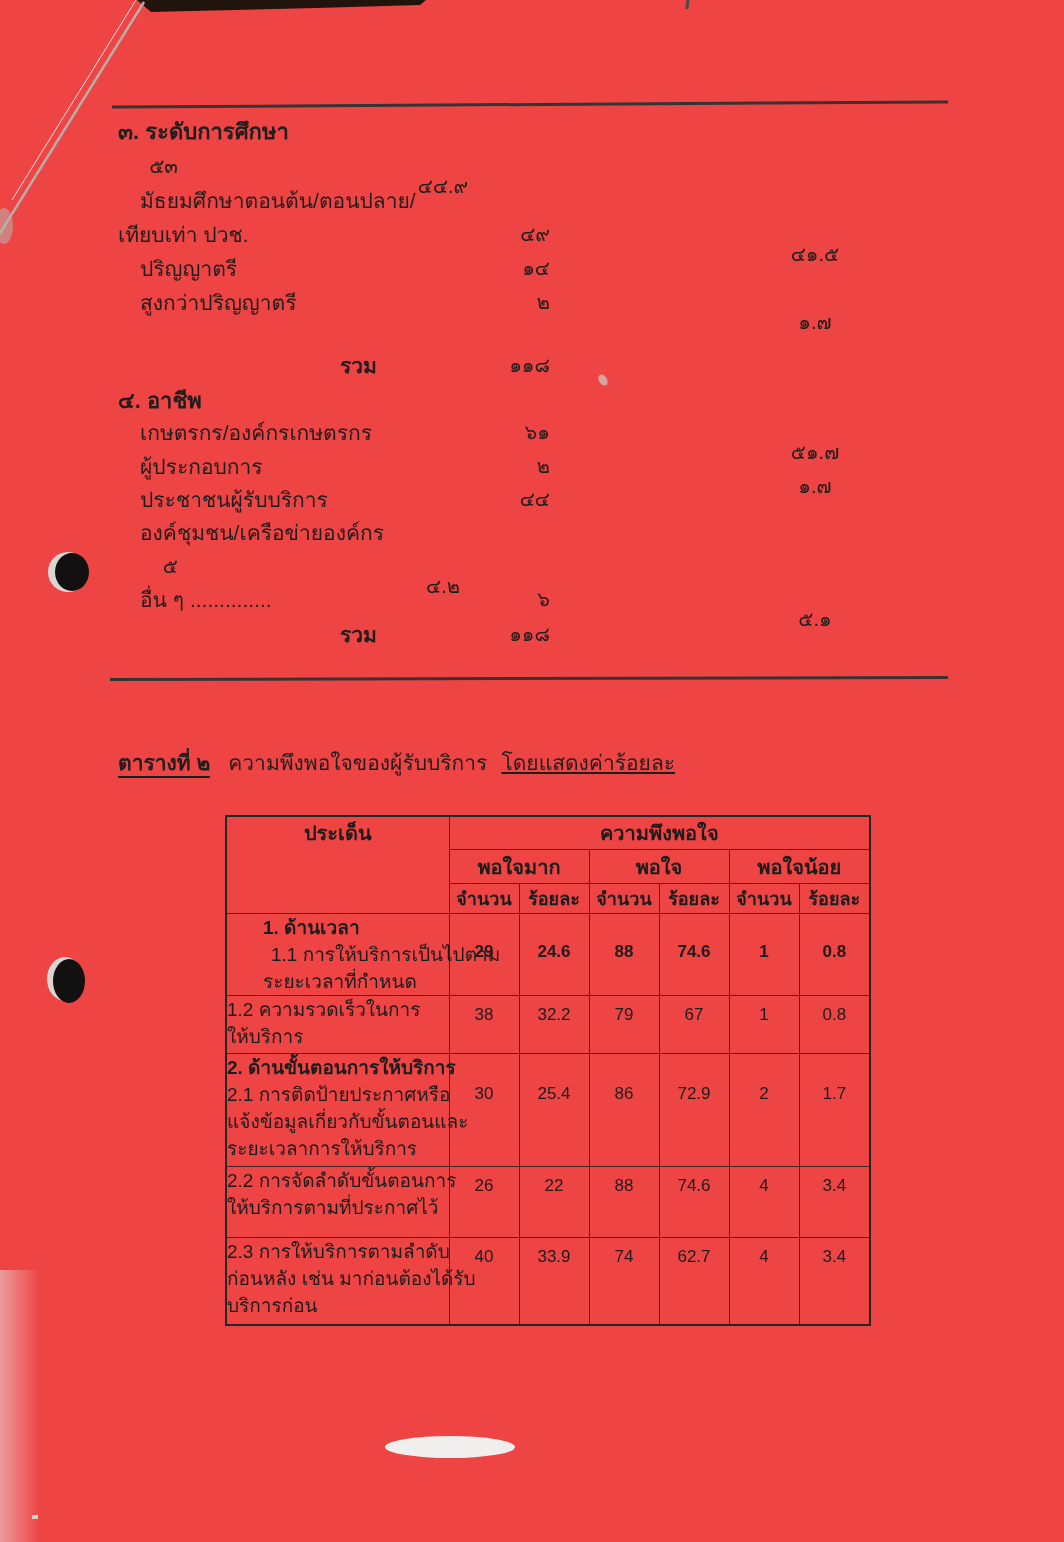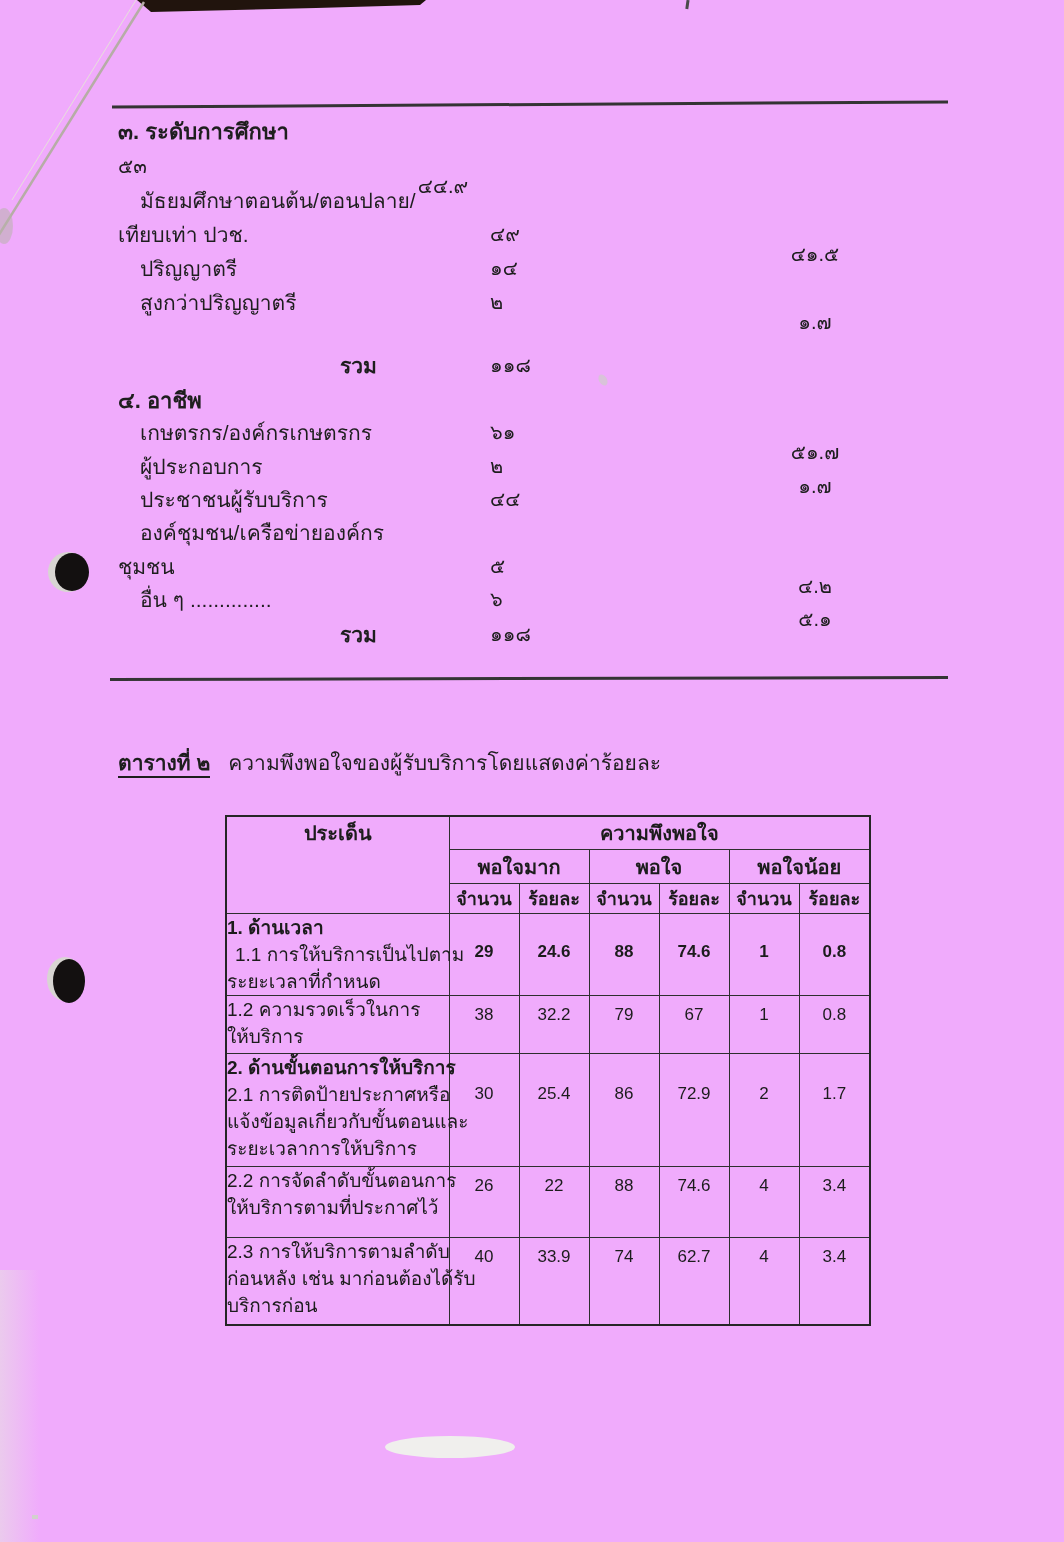--- a/index.html
+++ b/index.html
@@ -1,62 +1,62 @@
 <!DOCTYPE html>
 <html><head>
 <meta charset="utf-8">
 <style>
   html,body{margin:0;padding:0;background:#ffffff;}
   .page{
     position:relative;
     width:1064px;height:1542px;
-    background:#f0abfc;
+    background:#ef4444;
     overflow:hidden;
     font-family:"Liberation Sans","DejaVu Sans",sans-serif;
     color:#1e1e1e;
   }
   .artifacts{position:absolute;left:0;top:0;width:1064px;height:1542px;pointer-events:none;z-index:6;}
   .rule{position:absolute;background:#343434;z-index:2;}
   .rule-top{left:112px;top:103px;width:836px;height:3px;transform:rotate(-0.35deg);}
   .rule-bottom{left:110px;top:677px;width:838px;height:3px;transform:rotate(-0.15deg);}
 
   
   .shead{position:absolute;left:118px;font-size:22px;font-weight:700;white-space:nowrap;z-index:3;}
   .srow{position:absolute;left:118px;width:900px;display:flex;align-items:flex-start;font-size:21px;z-index:3;}
   .slabel{width:372px;padding-left:22px;box-sizing:border-box;white-space:nowrap;}
   .outdent .slabel{padding-left:0;}
-  .scount{width:60px;text-align:left;font-size:20px;}
+  .scount{width:60px;text-align:right;font-size:20px;}
   .spercent{width:330px;margin-left:100px;text-align:center;font-size:20px;margin-top:20px;}
   .total .slabel{padding-left:222px;font-weight:700;}
   .total .scount{font-size:20px;}
 
   
   .caption{position:absolute;left:118px;top:746px;font-size:21px;z-index:3;white-space:nowrap;}
   .caption .cap-label{font-weight:700;border-bottom:2px solid #1e1e1e;padding-bottom:2px;}
   .caption .cap-text{margin-left:18px;}
-  .caption .cap-suffix{}
+  .caption .cap-suffix{margin-left:14px;text-decoration:underline;}
 
   
   table.sat{
     position:absolute;left:225px;top:815px;width:646px;z-index:3;
     border-collapse:collapse;table-layout:fixed;
     font-size:19px;color:#1c1c1c;
   }
   table.sat th,table.sat td{border:1.5px solid #2e2e2e;padding:0;}
   table.sat{border:2px solid #262626;}
   th.h-issue{vertical-align:top;padding-top:6px;font-size:20px;font-weight:700;height:30px;}
   th.h-sat{font-size:20px;font-weight:700;height:30px;}
   th.h-level{font-size:20px;font-weight:700;height:33px;}
   th.h-sub{font-size:18px;font-weight:700;height:29px;}
   td.lab{vertical-align:top;padding:3px 4px 4px 8px;line-height:27px;}
   td.lab .bold{font-weight:700;}
   td.lab .line{display:block;white-space:nowrap;}
   td.lab .ind{padding-left:8px;}
   td.num{vertical-align:top;text-align:center;font-size:17px;font-weight:500;}
-  tr.r0 td.lab{height:80px;} tr.r0 td.num{padding-top:28px;font-weight:bold;}
+  tr.r0 td.lab{height:80px;padding-left:36px;} tr.r0 td.num{padding-top:28px;font-weight:bold;}
   tr.r1 td.lab{height:57px;} tr.r1 td.num{padding-top:9px;}
   tr.r2 td.lab{height:112px;}tr.r2 td.num{padding-top:30px;}
   tr.r3 td.lab{height:70px;} tr.r3 td.num{padding-top:9px;}
   tr.r4 td.lab{height:86px;} tr.r4 td.num{padding-top:9px;}
 </style>
 </head>
 <body>
 
 <div class="page">
 
@@ -130,21 +130,20 @@
   <div class="srow" style="top:483px">
     <span class="slabel">ประชาชนผู้รับบริการ</span>
     <span class="scount">๔๔</span>
   </div>
   <div class="srow" style="top:516px">
     <span class="slabel">องค์ชุมชน/เครือข่ายองค์กร</span>
     <span class="scount"></span>
     <span class="spercent"></span>
   </div>
   <div class="srow outdent" style="top:550px">
-    <span class="slabel">ชุมชน</span>
     <span class="scount">๕</span>
     <span class="spercent">๔.๒</span>
   </div>
   <div class="srow" style="top:583px">
     <span class="slabel">อื่น ๆ ..............</span>
     <span class="scount">๖</span>
     <span class="spercent">๕.๑</span>
   </div>
   <div class="srow total" style="top:618px">
     <span class="slabel">รวม</span>

